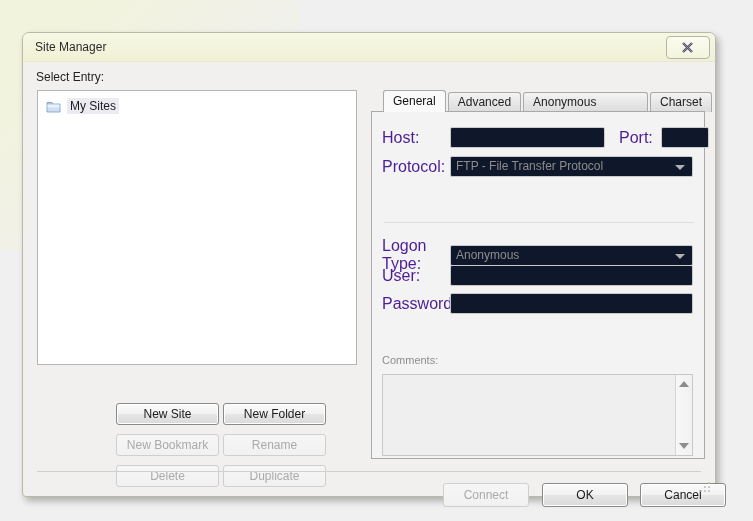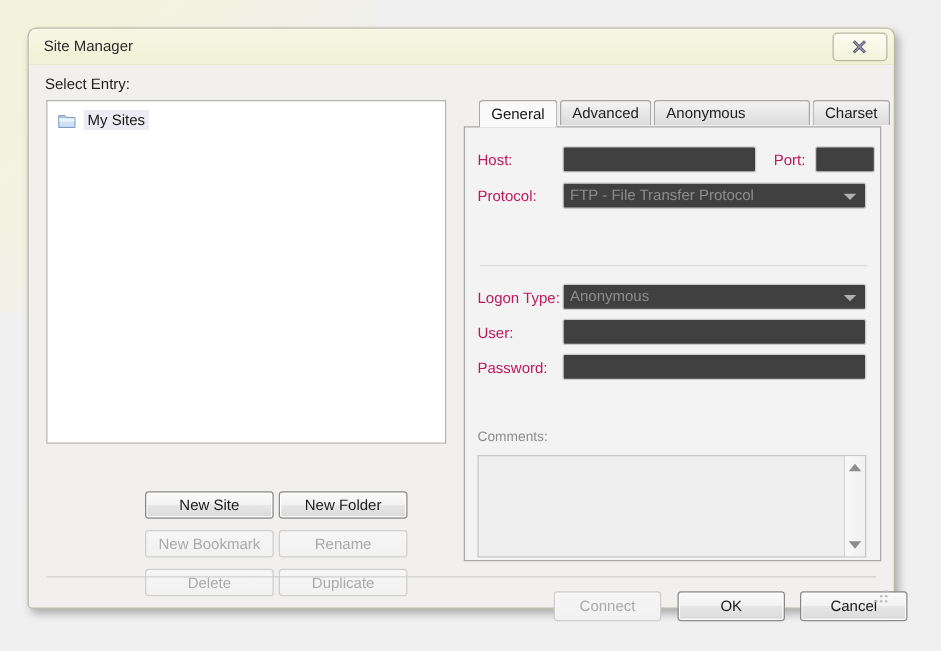--- a/index.html
+++ b/index.html
@@ -22,21 +22,21 @@
     left: 0; top: 0;
     width: 300px; height: 250px;
     background: linear-gradient(135deg, #f2f3dd 0%, #f2f3dd 18%, rgba(240,240,240,0) 70%);
     pointer-events: none;
   }
 
   
   .window {
     position: absolute;
     left: 22px;
-    top: 22px;
+    top: 32px;
     width: 694px;
     height: 465px;
     background: #f1f0ef;
     border: 1px solid #b9b9a8;
     border-radius: 7px 7px 4px 4px;
     box-shadow: 3px 4px 7px rgba(0,0,0,0.28);
     box-sizing: border-box;
   }
   .titlebar {
     position: relative;
@@ -149,21 +149,21 @@
     background: #d0d0d0;
   }
 
   
   .tabstrip {
     position: absolute;
     left: 347px;
     top: 28px;
     height: 22px;
     display: flex;
-    align-items: flex-start;
+    align-items: flex-end;
     padding-left: 12px;
   }
   .tab {
     height: 20px;
     line-height: 19px;
     padding: 0 9px;
     font-size: 12px;
     border: 1px solid #a9a9a9;
     border-bottom: none;
     border-radius: 3px 3px 0 0;
@@ -195,29 +195,29 @@
   }
 
   .form-row {
     position: absolute;
     display: flex;
     align-items: center;
     left: 10px;
   }
   .flabel {
     width: 68px;
-    font-size: 12px;
-    color: #be185d;
+    font-size: 16px;
+    color: #4c1d95;
     flex: none;
   }
   .field {
     height: 21px;
     box-sizing: border-box;
     border: 1px solid #cacaca;
-    background: #404040;
+    background: #0f172a;
     border-radius: 2px;
     font-size: 12px;
     color: #8d8d8d;
     line-height: 19px;
     padding: 0 5px;
     position: relative;
     overflow: hidden;
     white-space: nowrap;
   }
   .combo .arrow {

